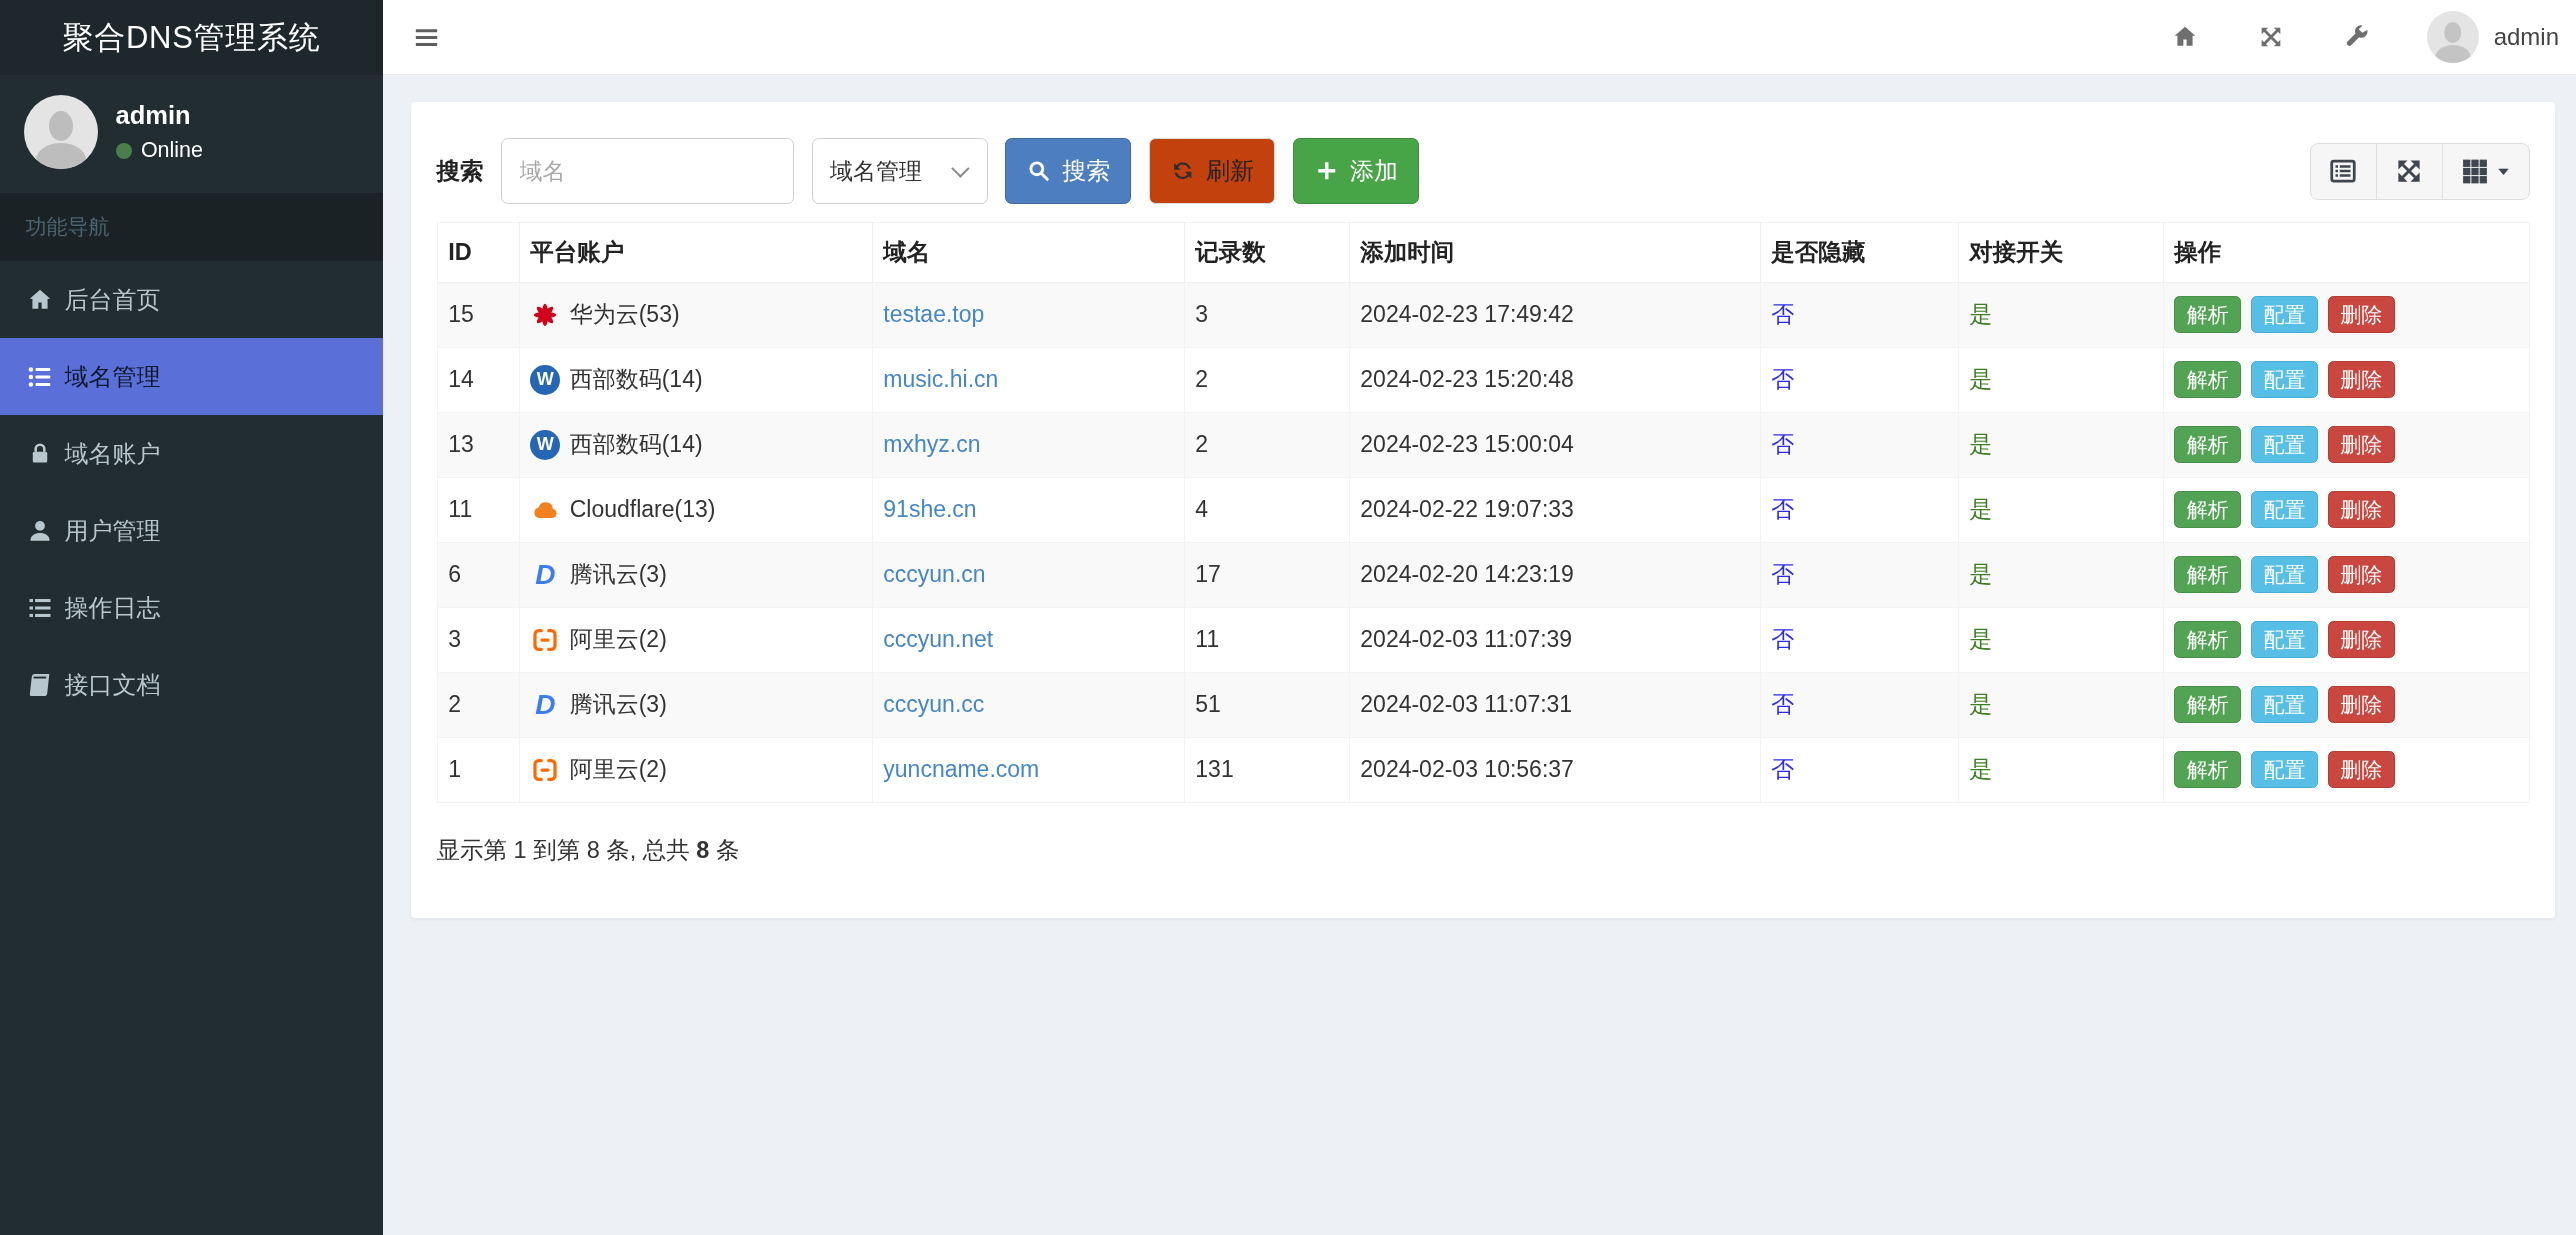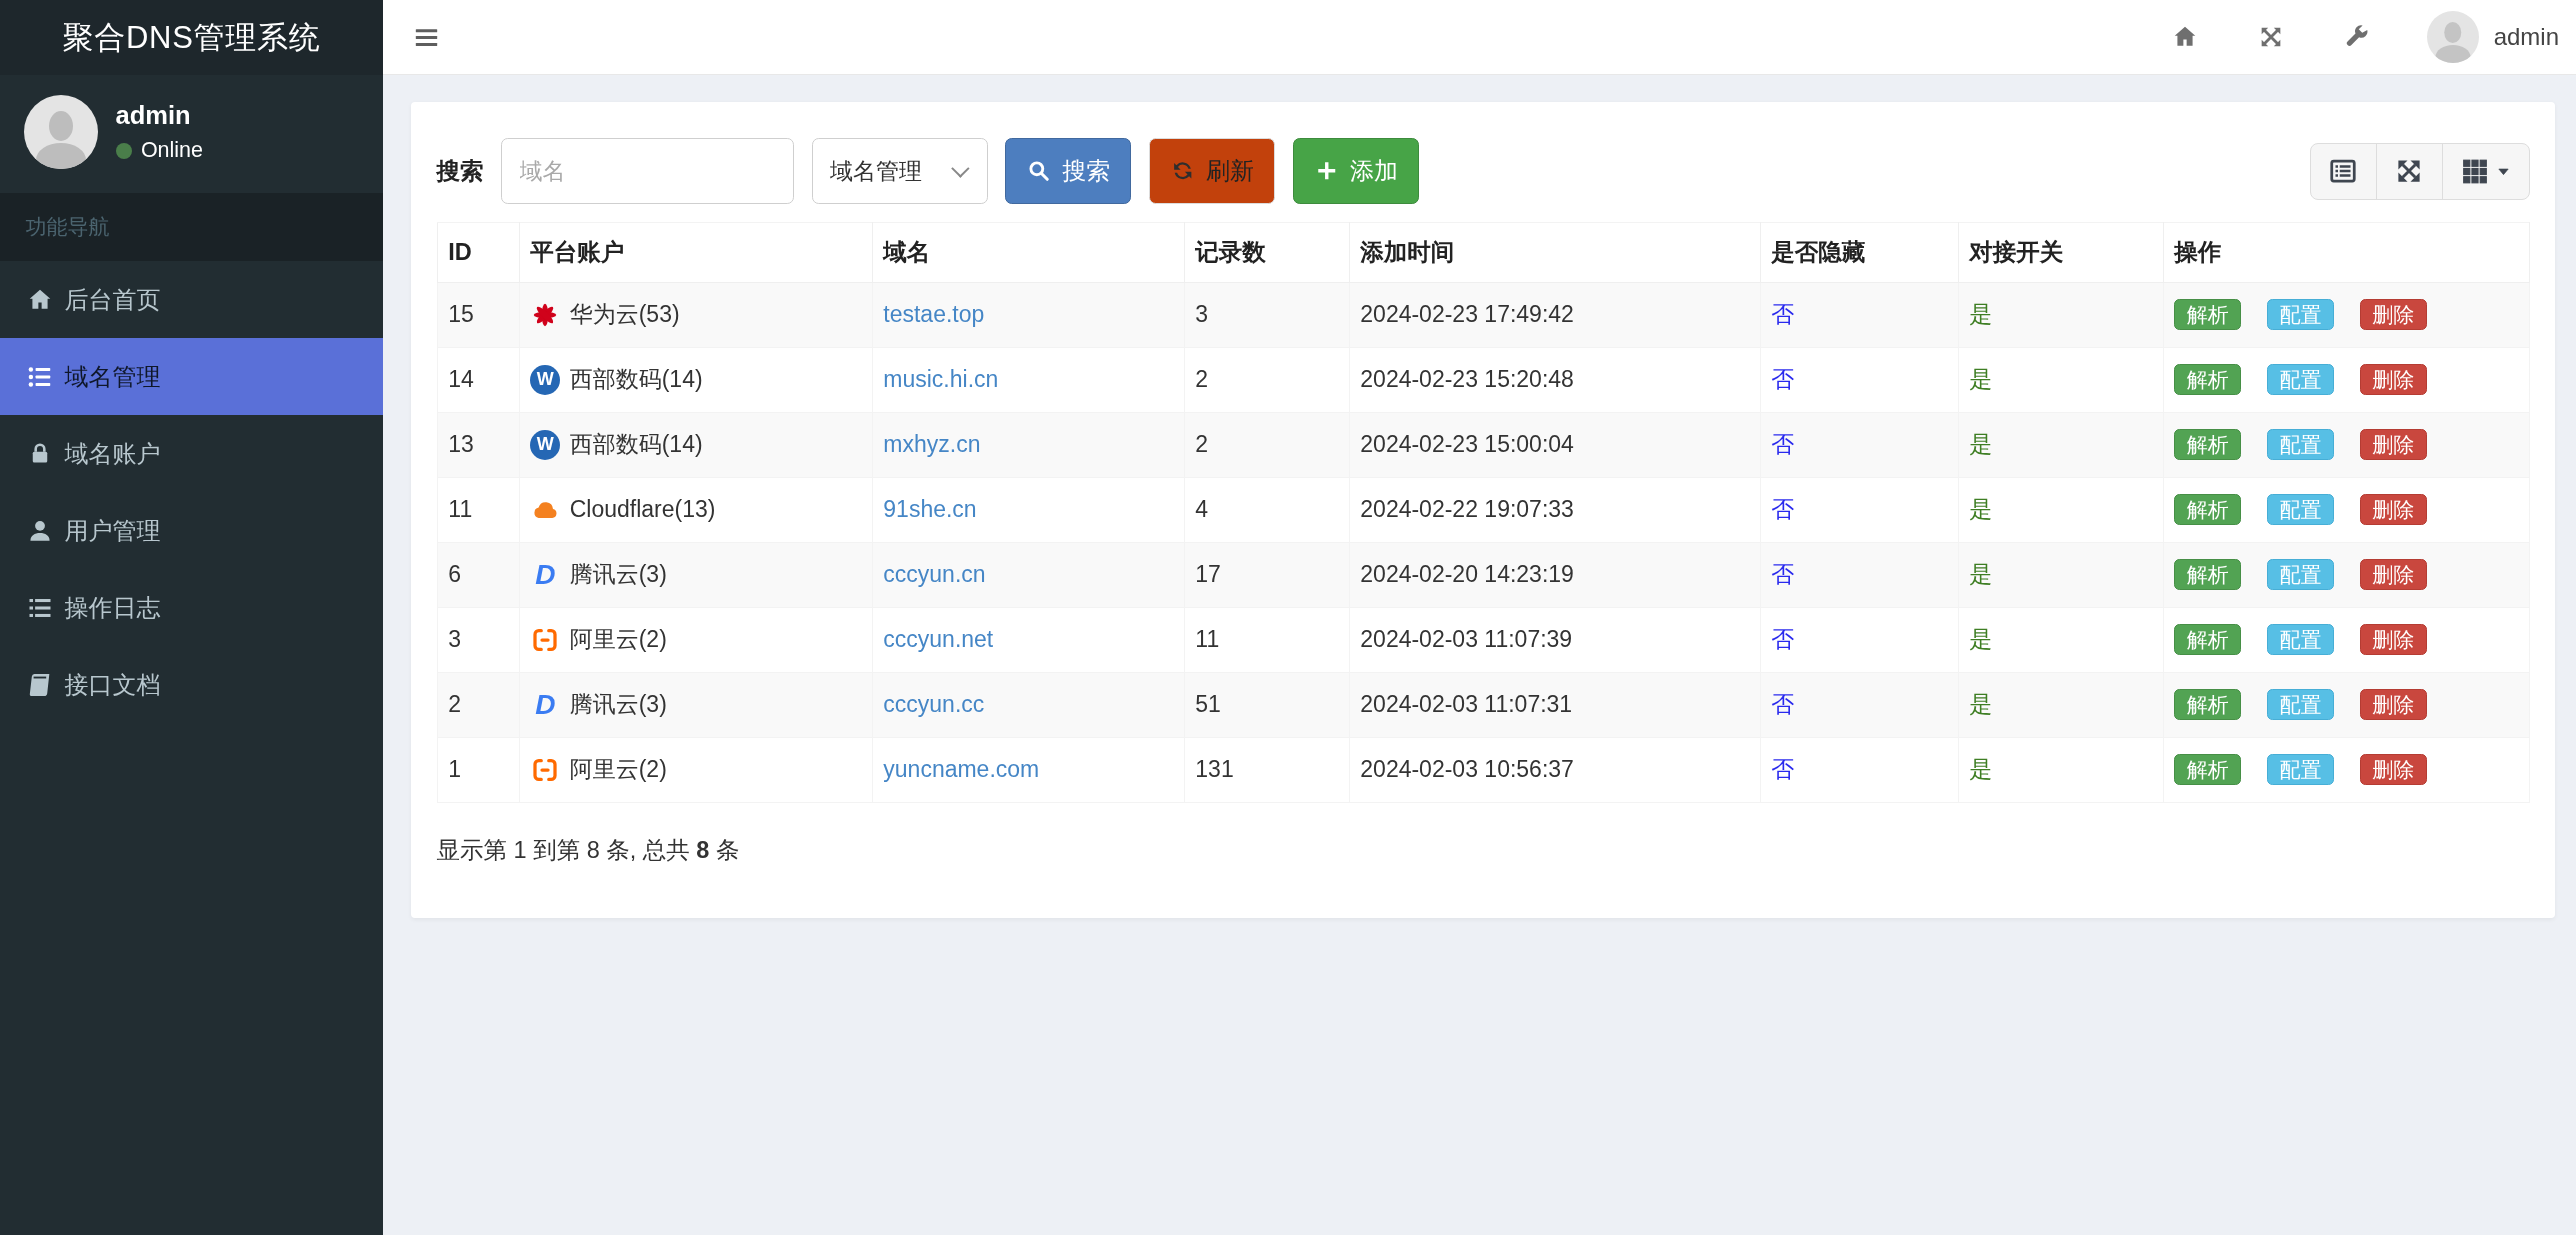--- a/index.html
+++ b/index.html
@@ -71,21 +71,21 @@
   th{height:60px;text-align:left;font-weight:bold;color:#222;font-size:23.5px;padding:0 10.8px;border:0.7px solid #efefef;border-top:0.7px solid #f3f3f3;background:#fff}
   td{height:65px;padding:0 10.8px;border:0.7px solid #f3f3f3;color:#333;vertical-align:middle}
   tr.striped td{background:#f9f9f9}
   .plat-cell{display:flex;align-items:center;gap:9.4px}
   .plat-cell svg{width:30px;height:30px;flex:0 0 30px}
   .west-badge{width:30px;height:30px;border-radius:50%;background:#2567b4;color:#fff;font-weight:bold;font-size:18px;display:inline-flex;align-items:center;justify-content:center;flex:0 0 30px}
   .dnspod-badge{color:#3b7cf2;font-weight:800;font-style:italic;font-size:28px;width:30px;display:inline-flex;justify-content:center;flex:0 0 30px}
   a.domain-link{color:var(--link-domain);text-decoration:none;cursor:pointer}
   a.hidden-link{color:var(--link-hidden);text-decoration:none;cursor:pointer}
   a.switch-link{color:var(--link-switch);text-decoration:none;cursor:pointer}
-  .act-btn{display:inline-flex;align-items:center;height:31px;padding:0 11.4px;border-radius:5.4px;color:#fff;font-size:21px;margin-right:26px;cursor:pointer;border:0.7px solid transparent}
+  .act-btn{display:inline-flex;align-items:center;height:37px;padding:0 11.4px;border-radius:5.4px;color:#fff;font-size:21px;margin-right:10px;cursor:pointer;border:0.7px solid transparent}
   .act-resolve{background:var(--btn-resolve);border-color:#468f46}
   .act-config{background:var(--btn-config);border-color:#46aed6}
   .act-delete{background:var(--btn-delete);border-color:#b53c33}
 
   .summary{margin-top:31px;font-size:23.5px;color:#333}
   .summary b{font-weight:bold}
 </style>
 </head>
 <body>
 

